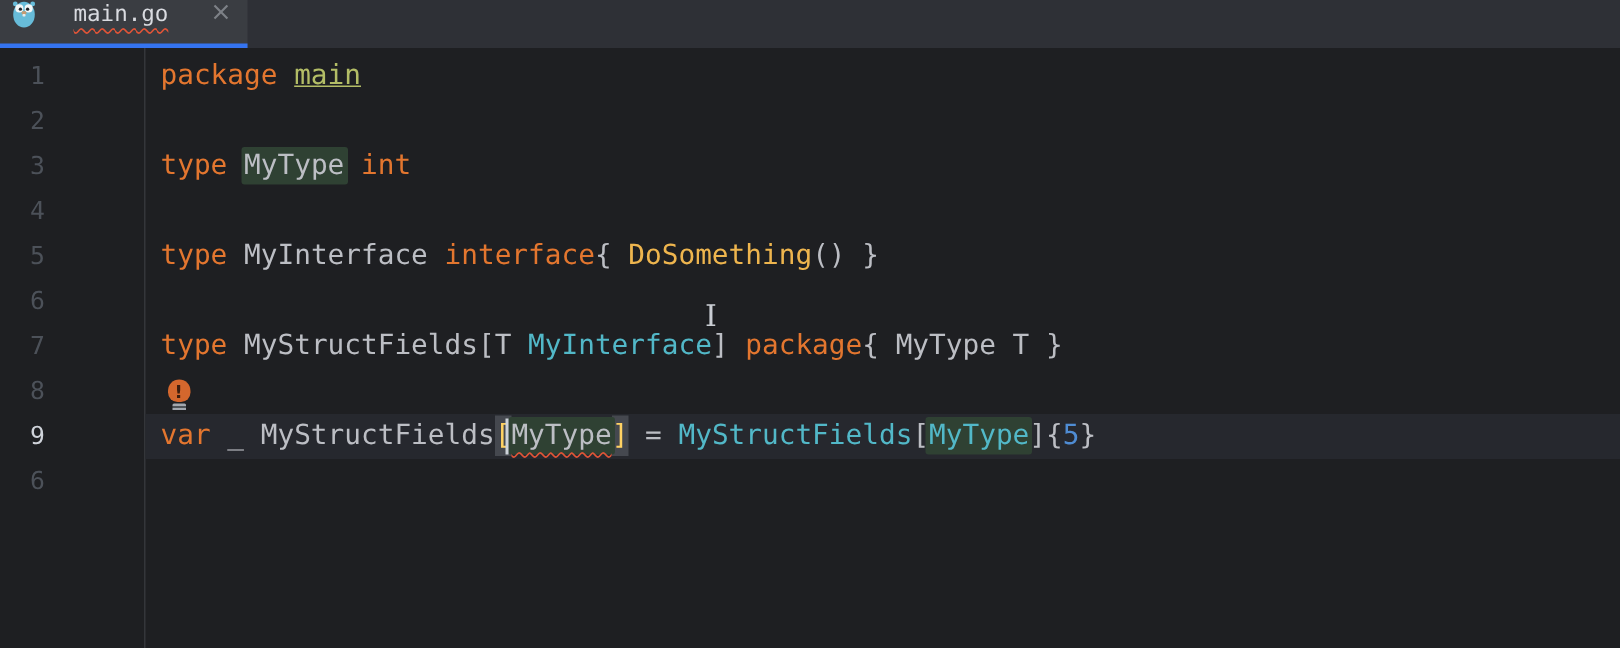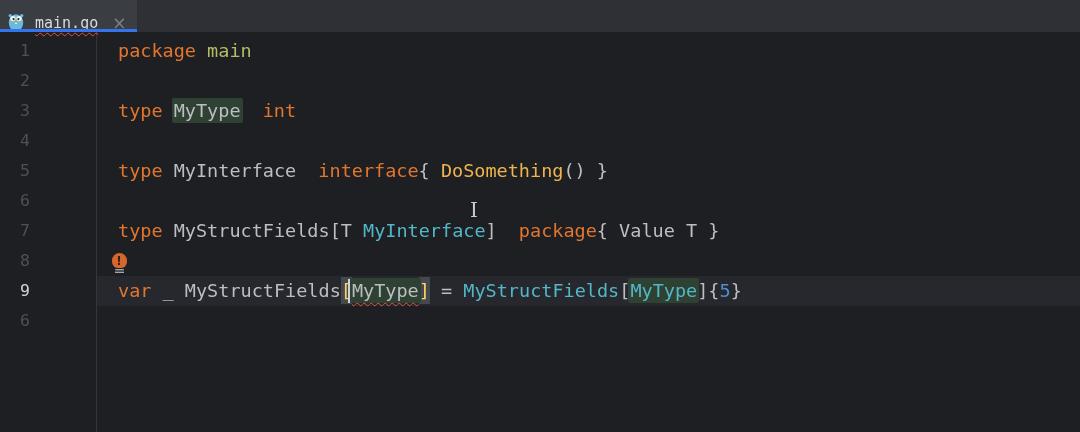--- a/index.html
+++ b/index.html
@@ -1,43 +1,43 @@
 <!DOCTYPE html>
 <html style="--bg: #1e1f22; --tab_bar: #2e3036; --tab_active: #3a3d42; --tab_text: #d9dbe0; --tab_close: #7d8187; --accent: #3574f0; --sep: #34363a; --gutter_num: #4c5159; --gutter_num_active: #cfd3da; --line_highlight: #26282e; --text: #bcbec4; --keyword: #e3762f; --pkg_name: #b3bd66; --func_decl: #eeb54e; --type_ref: #52b8c8; --number: #4f8cd3; --green_highlight: #2f4133; --bracket_bg: #45484f; --bracket_fg: #ffd263; --error: #e25437; --caret: #ced3da; --ibeam: #c9cdd3; --bulb_body: #d4672d; --bulb_mark: #3c1d0e; --bulb_base: #a3a8af;"><head>
 <meta charset="utf-8">
 <style>
   html,body{margin:0;padding:0;background:#141416;}
   .window{position:relative;width:1080px;height:432px;background:var(--bg);overflow:hidden;
           font-family:"DejaVu Sans Mono",monospace;}
 
   
   .tabbar{height:32px;background:var(--tab_bar);display:flex;align-items:stretch;}
-  .tab{position:relative;display:flex;align-items:flex-end;gap:11px;padding:0 11px 0 8px;
+  .tab{position:relative;display:flex;align-items:flex-start;gap:25px;padding:0 11px 12px 8px;
        background:var(--tab_active);cursor:default;}
   .tab-label{font-size:15px;color:var(--tab_text);
        text-decoration:underline wavy var(--error);text-decoration-thickness:1px;
        text-underline-offset:4px;}
   .tab-close{font-family:"DejaVu Sans",sans-serif;font-size:17px;line-height:1;
        color:var(--tab_close);margin-left:3px;}
   .tab-underline{position:absolute;left:0;right:0;bottom:0;height:3px;background:var(--accent);}
 
   
   .editor{display:flex;height:400px;}
   .gutter{width:97px;border-right:1px solid var(--sep);padding-top:4px;box-sizing:border-box;
           flex:none;}
   .gnum{height:30px;line-height:30px;width:30px;text-align:right;font-size:16.5px;
         color:var(--gutter_num);}
   .gnum.active{color:var(--gutter_num_active);}
   .code{flex:1;padding-top:4px;position:relative;font-size:18.5px;}
   .crow{height:30px;line-height:30px;padding-left:10px;white-space:pre;position:relative;}
   .crow.current{background:var(--line_highlight);}
 
   .tk{color:var(--text);}
-  .tk-kw{color:var(--keyword);margin-left:11px;}
-  .tk-pkg{color:var(--pkg_name);}
+  .tk-kw{color:var(--keyword);}
+  .tk-pkg{color:var(--pkg_name);text-decoration:underline;}
   .tk-func{color:var(--func_decl);}
   .tk-type{color:var(--type_ref);}
   .tk-num{color:var(--number);}
 
   .hl-green{background:var(--green_highlight);padding:2px 2px;margin:0 -2px;border-radius:2px;}
   .hl-bracket{background:var(--bracket_bg);color:var(--bracket_fg);padding:3px 0;}
   .err-wavy{text-decoration:underline wavy var(--error);text-decoration-thickness:1px;
             text-underline-offset:5px;}
   .has-caret{position:relative;}
   .caret{position:absolute;left:-2px;top:50%;transform:translateY(-50%);
@@ -99,21 +99,21 @@
         <div class="gnum active">9</div>
         <div class="gnum">6</div>
       </div>
     <div class="code" id="code">
         <div class="crow"><span class="tk tk-kw">package</span><span class="tk"> </span><span class="tk tk-pkg">main</span></div>
         <div class="crow"></div>
         <div class="crow"><span class="tk tk-kw">type</span><span class="tk"> </span><span class="tk hl-green">MyType</span><span class="tk"> </span><span class="tk tk-kw">int</span></div>
         <div class="crow"></div>
         <div class="crow"><span class="tk tk-kw">type</span><span class="tk"> MyInterface </span><span class="tk tk-kw">interface</span><span class="tk">{ </span><span class="tk tk-func">DoSomething</span><span class="tk">() }</span></div>
         <div class="crow"></div>
-        <div class="crow"><span class="tk tk-kw">type</span><span class="tk"> MyStructFields[T </span><span class="tk tk-type">MyInterface</span><span class="tk">] </span><span class="tk tk-kw">package</span><span class="tk">{ Value T }</span></div>
+        <div class="crow"><span class="tk tk-kw">type</span><span class="tk"> MyStructFields[T </span><span class="tk tk-type">MyInterface</span><span class="tk">] </span><span class="tk tk-kw">package</span><span class="tk">{ MyType T }</span></div>
         <div class="crow"><div class="bulb"><div class="bulb-head">!</div><div class="bulb-base"></div></div></div>
         <div class="crow current"><span class="tk tk-kw">var</span><span class="tk"> _ MyStructFields</span><span class="tk hl-bracket">[</span><span class="tk hl-green err-wavy has-caret"><span class="caret"></span>MyType</span><span class="tk hl-bracket">]</span><span class="tk"> = </span><span class="tk tk-type">MyStructFields</span><span class="tk">[</span><span class="tk tk-type hl-green">MyType</span><span class="tk">]{</span><span class="tk tk-num">5</span><span class="tk">}</span></div>
         <div class="crow"></div>
       </div>
   </div>
 
   <div class="ibeam">I</div>
 
 </div>
 

